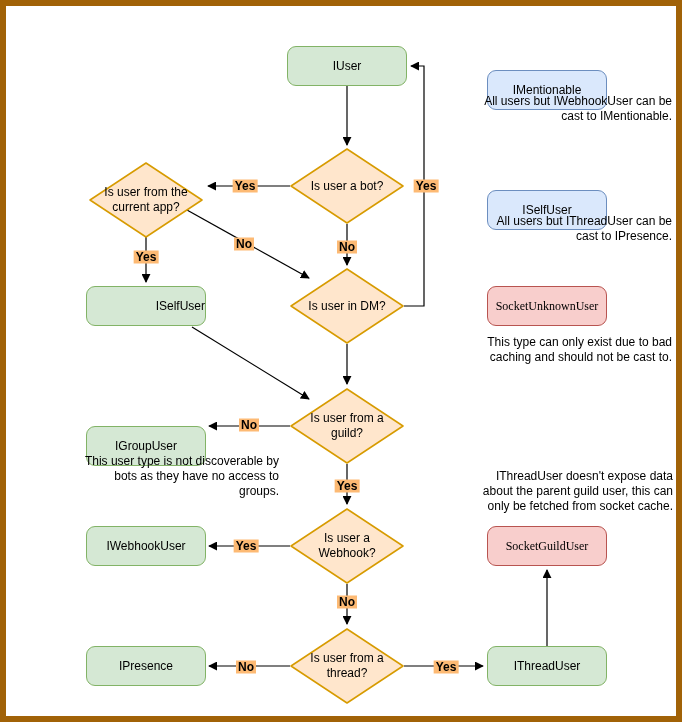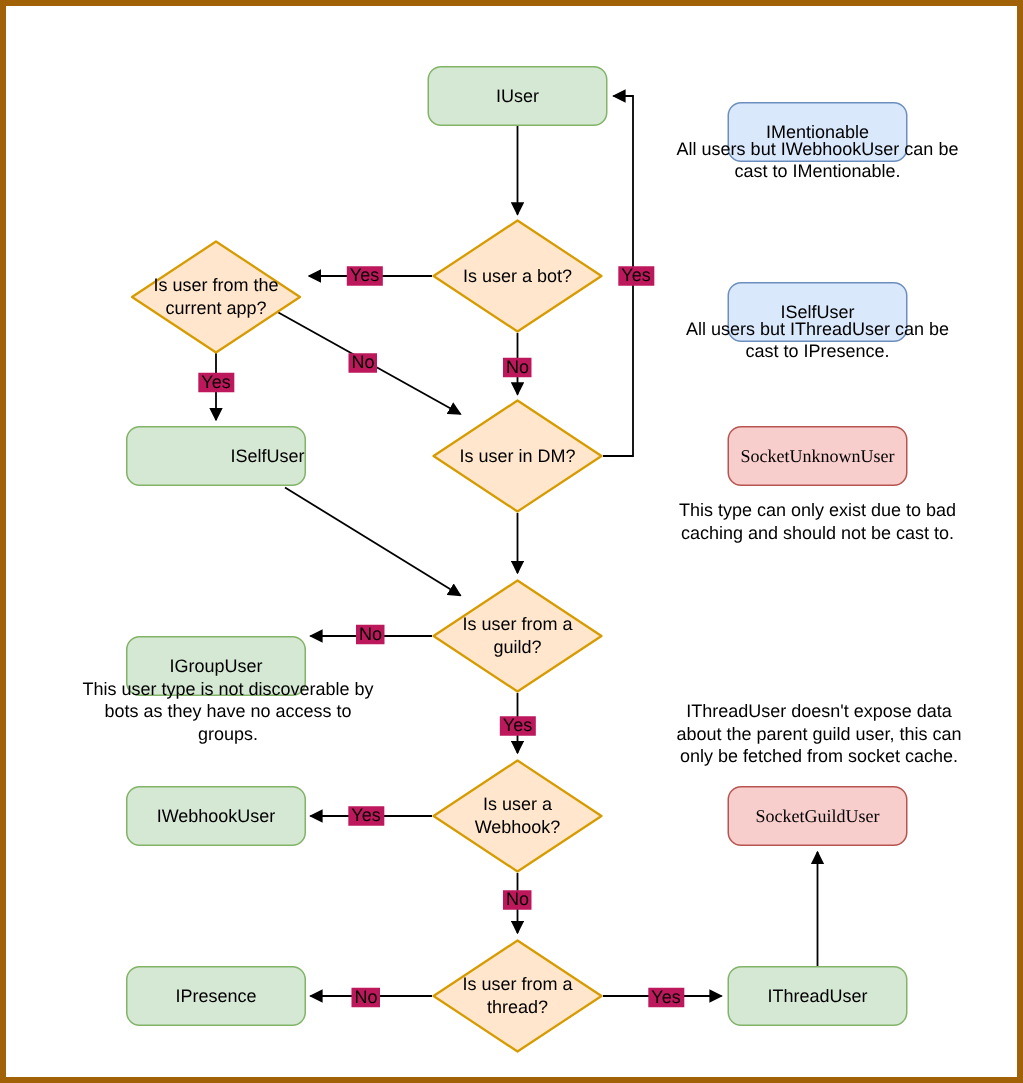--- a/index.html
+++ b/index.html
@@ -1,21 +1,21 @@
 <!DOCTYPE html>
 <html style="--green-fill: #d5e8d4; --green-stroke: #82b366; --blue-fill: #dae8fc; --blue-stroke: #6c8ebf; --red-fill: #f8cecc; --red-stroke: #b85450; --orange-fill: #ffe6cc; --orange-stroke: #d79b00; --edge-color: #000000;"><head>
 <meta charset="utf-8">
 <style>
   html, body { margin: 0; padding: 0; background: #fff; }
   * { box-sizing: border-box; }
   .canvas {
     position: relative;
     width: 682px;
     height: 722px;
-    border: 4px solid #a16207;
+    border: 6px solid #a16207;
     background: #fff;
     font-family: "Liberation Sans", sans-serif;
     font-size: 12px;
     color: #000;
     overflow: hidden;
   }
   .edges-layer {
     position: absolute;
     left: 0; top: 0;
     width: 678px; height: 718px;
@@ -58,30 +58,31 @@
   }
   .decision .lbl {
     position: relative;
     text-align: center;
     line-height: 15px;
     white-space: pre-line;
   }
   .note {
     position: absolute;
     width: 250px;
-    text-align: center;
+    text-align: right;
     line-height: 15px;
     white-space: pre-line;
   }
   .edge-label {
     position: absolute;
     transform: translate(-50%, -50%);
-    background: #be185d;
+    background: #fdba74;
     padding: 0 2px;
     line-height: 13px;
+    font-weight: bold;
   }
 </style>
 </head>
 <body>
 
 <div class="canvas">
 
   <svg class="edges-layer" viewBox="0 0 678 718" xmlns="http://www.w3.org/2000/svg">
     <defs>
       <marker id="arrow" viewBox="0 0 10 10" refX="9" refY="5" markerWidth="7.5" markerHeight="7.5" orient="auto-start-reverse">

